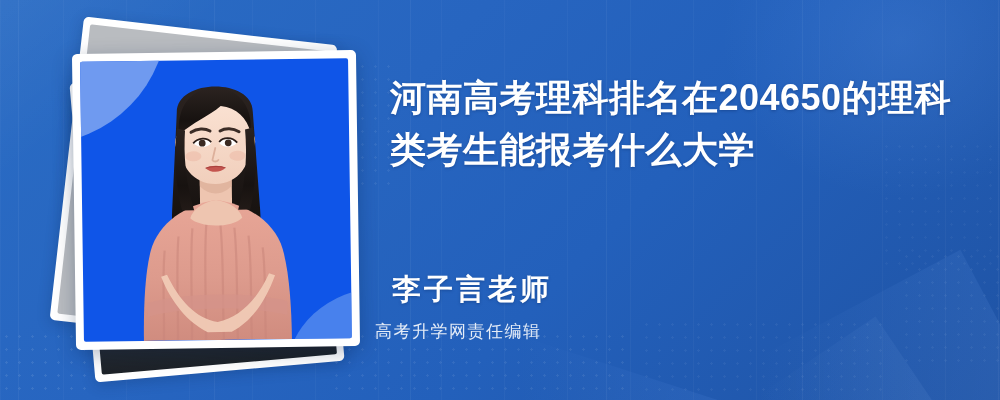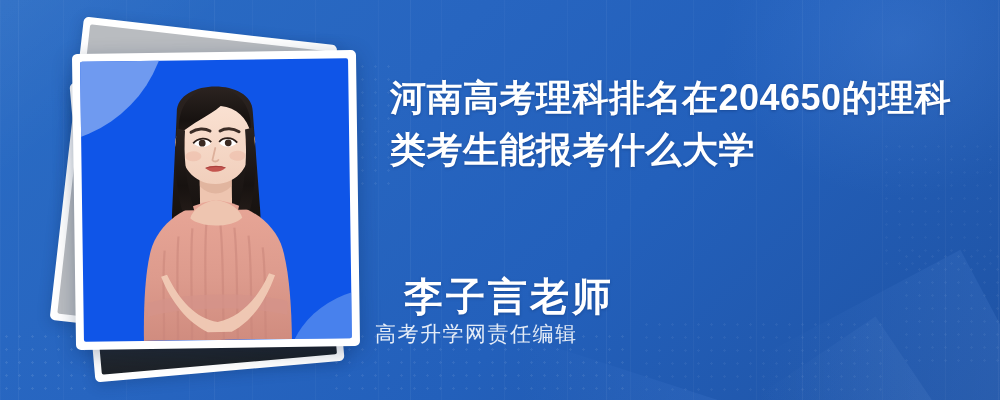--- a/index.html
+++ b/index.html
@@ -115,32 +115,32 @@
     position:absolute; left:18px; top:72px; width:590px;
     color:#ffffff;
     font-size:36px;
     font-weight:bold;
     line-height:52px;
     letter-spacing:.5px;
     text-shadow:0 1px 3px rgba(10,35,85,.35);
   }
 
   .author-name {
-    position:absolute; left:32px; top:270px;
+    position:absolute; left:20px; top:270px;
     color:#ffffff;
-    font-size:39px;
+    font-size:29px;
     font-weight:bold;
     letter-spacing:3px;
     text-shadow:0 1px 3px rgba(10,35,85,.35);
   }
 
   .author-role {
     position:absolute; left:3px; top:320px;
     color:rgba(255,255,255,.88);
-    font-size:21px;
+    font-size:17px;
     font-weight:normal;
     letter-spacing:1.5px;
   }
 </style>
 </head>
 <body>
 
 <div id="banner">
 
   <div class="bg-layer">

